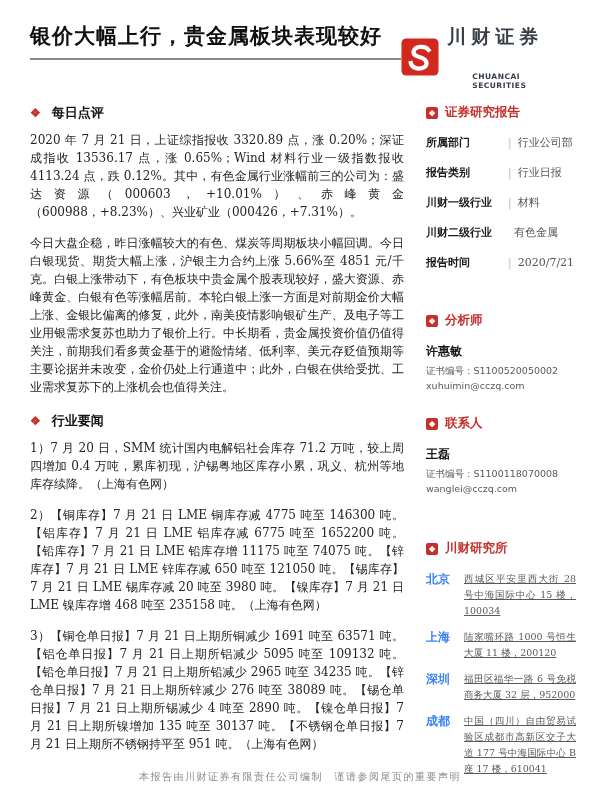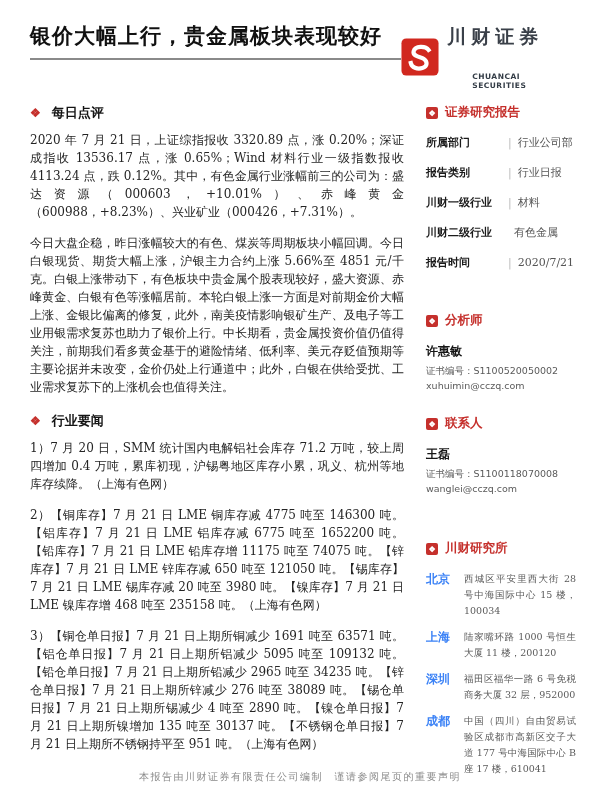--- a/index.html
+++ b/index.html
@@ -36,21 +36,21 @@
   .meta-value{color:#555555;}
   .mt-analyst{margin-top:42px;}
   .mt-contact{margin-top:22px;}
   .mt-institute{margin-top:44px;}
   .person{margin-bottom:12px;}
   .person-name{font-weight:bold;font-size:12px;color:#161616;margin-bottom:3px;}
   .person-cert,.person-email{font-family:"DejaVu Sans","Liberation Sans",sans-serif;
              font-size:9.5px;color:#5a5a5a;line-height:15px;}
   .office{display:flex;margin-bottom:10px;}
   .office-city{width:38px;flex:0 0 38px;font-weight:bold;font-size:12px;color:#3b82f6;}
-  .office-addr{flex:1;font-size:9.5px;color:#5a5a5a;line-height:16px;text-align:justify;}
+  .office-addr{flex:1;font-size:9.5px;color:#5a5a5a;line-height:16px;text-align:justify;text-decoration:underline;}
   
   .footer{position:absolute;left:0;bottom:16px;width:100%;text-align:center;
           font-size:10px;color:#8a8a8a;letter-spacing:1.5px;}
 </style>
 </head>
 <body>
 
 <div class="page">
 
   <div class="header">

